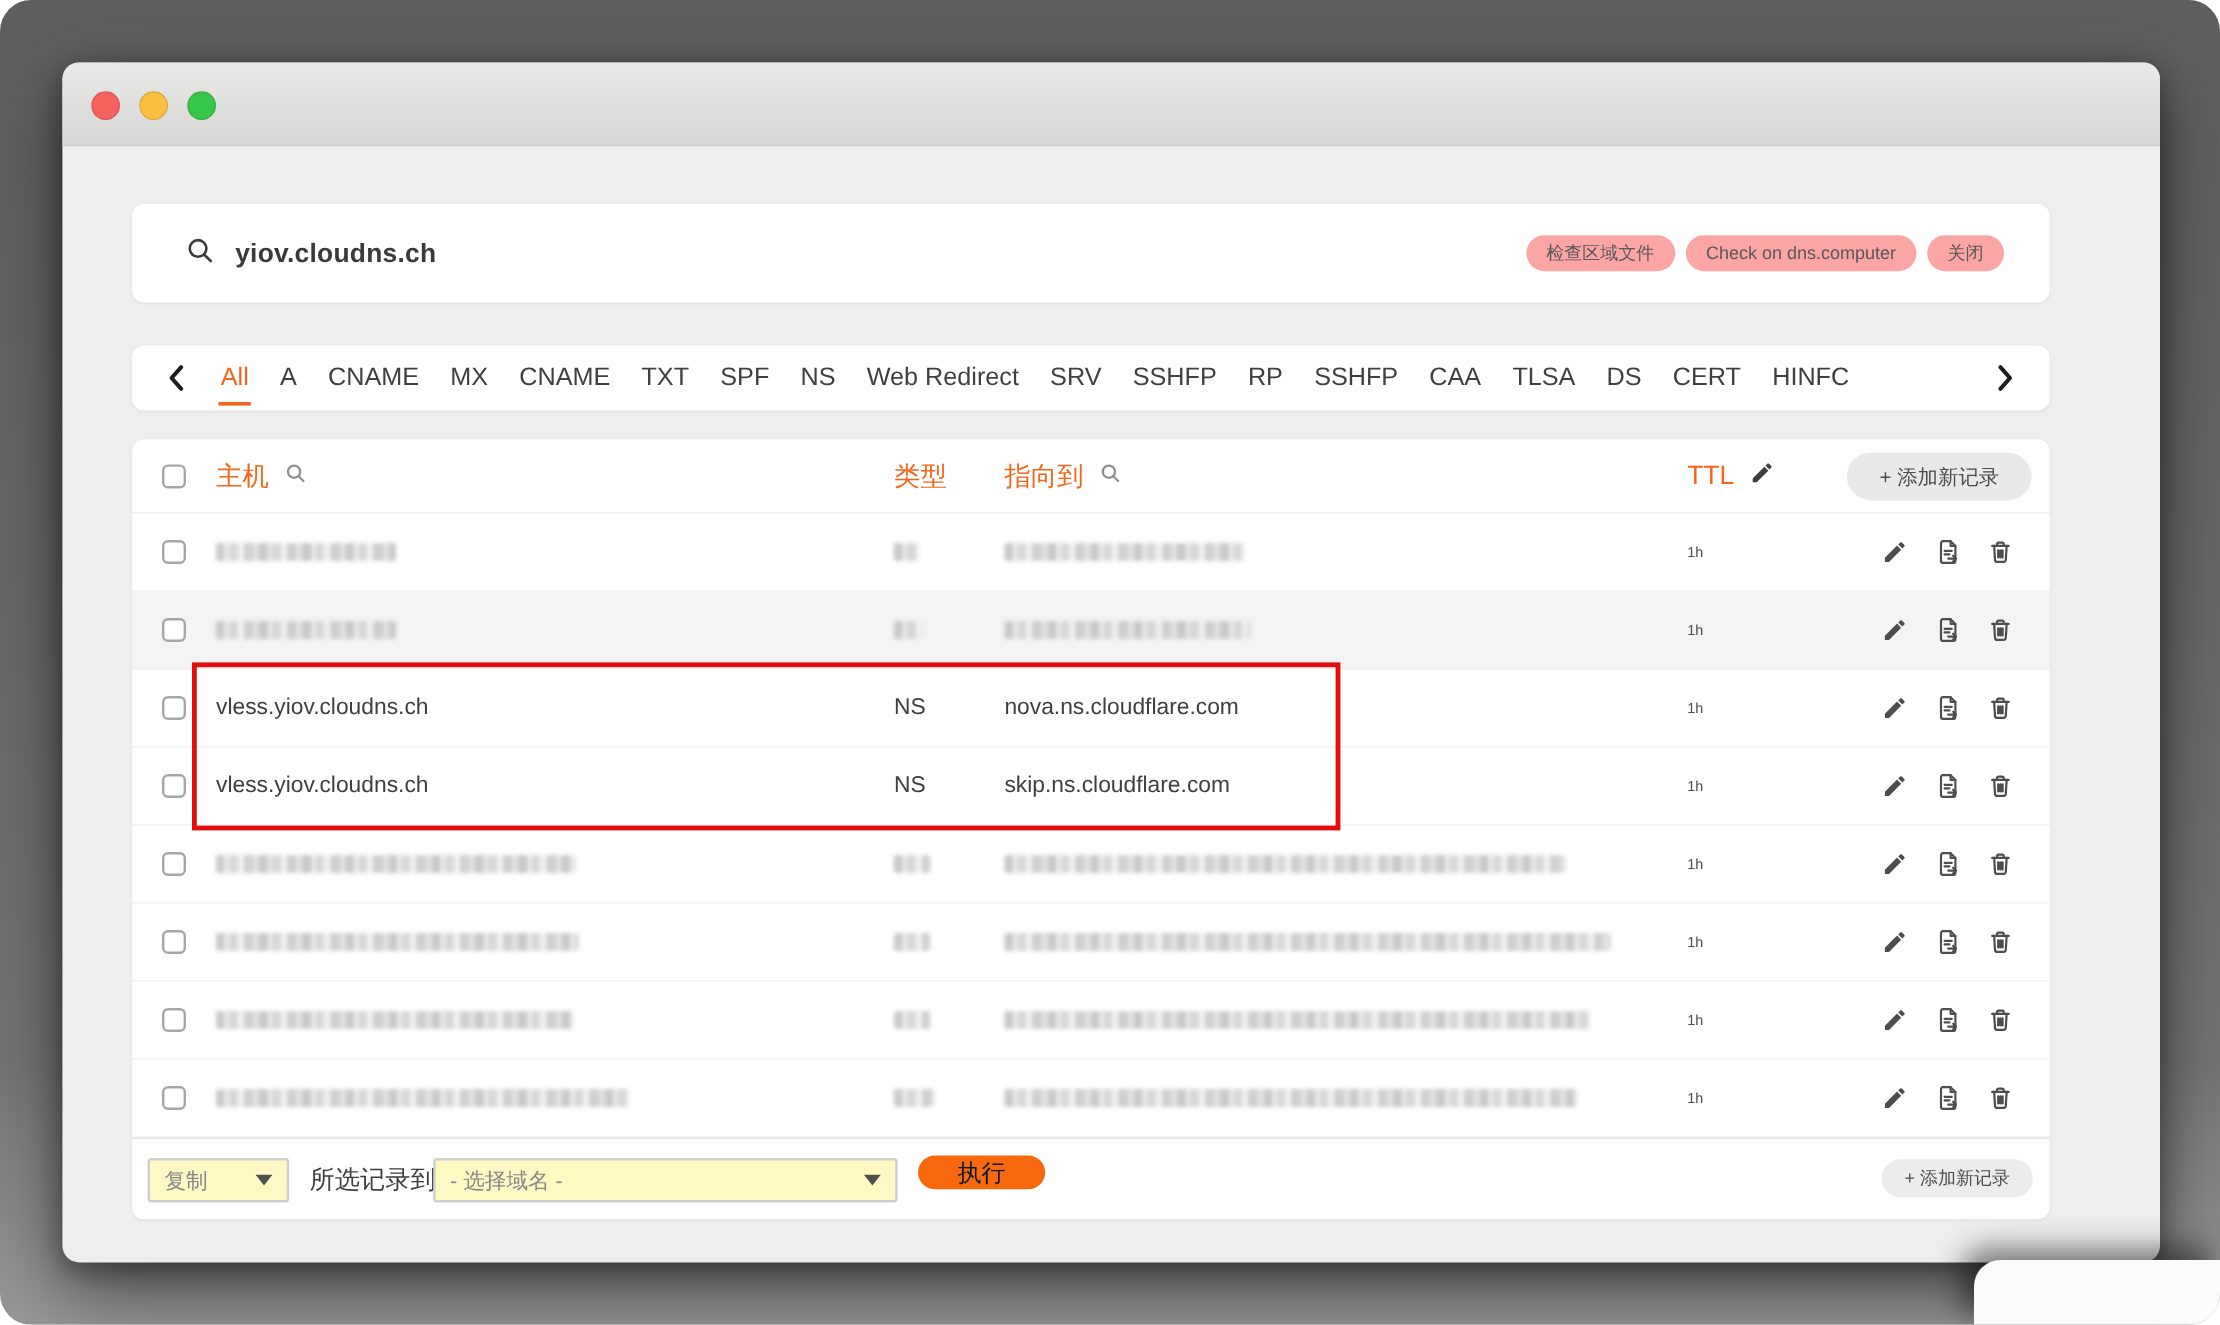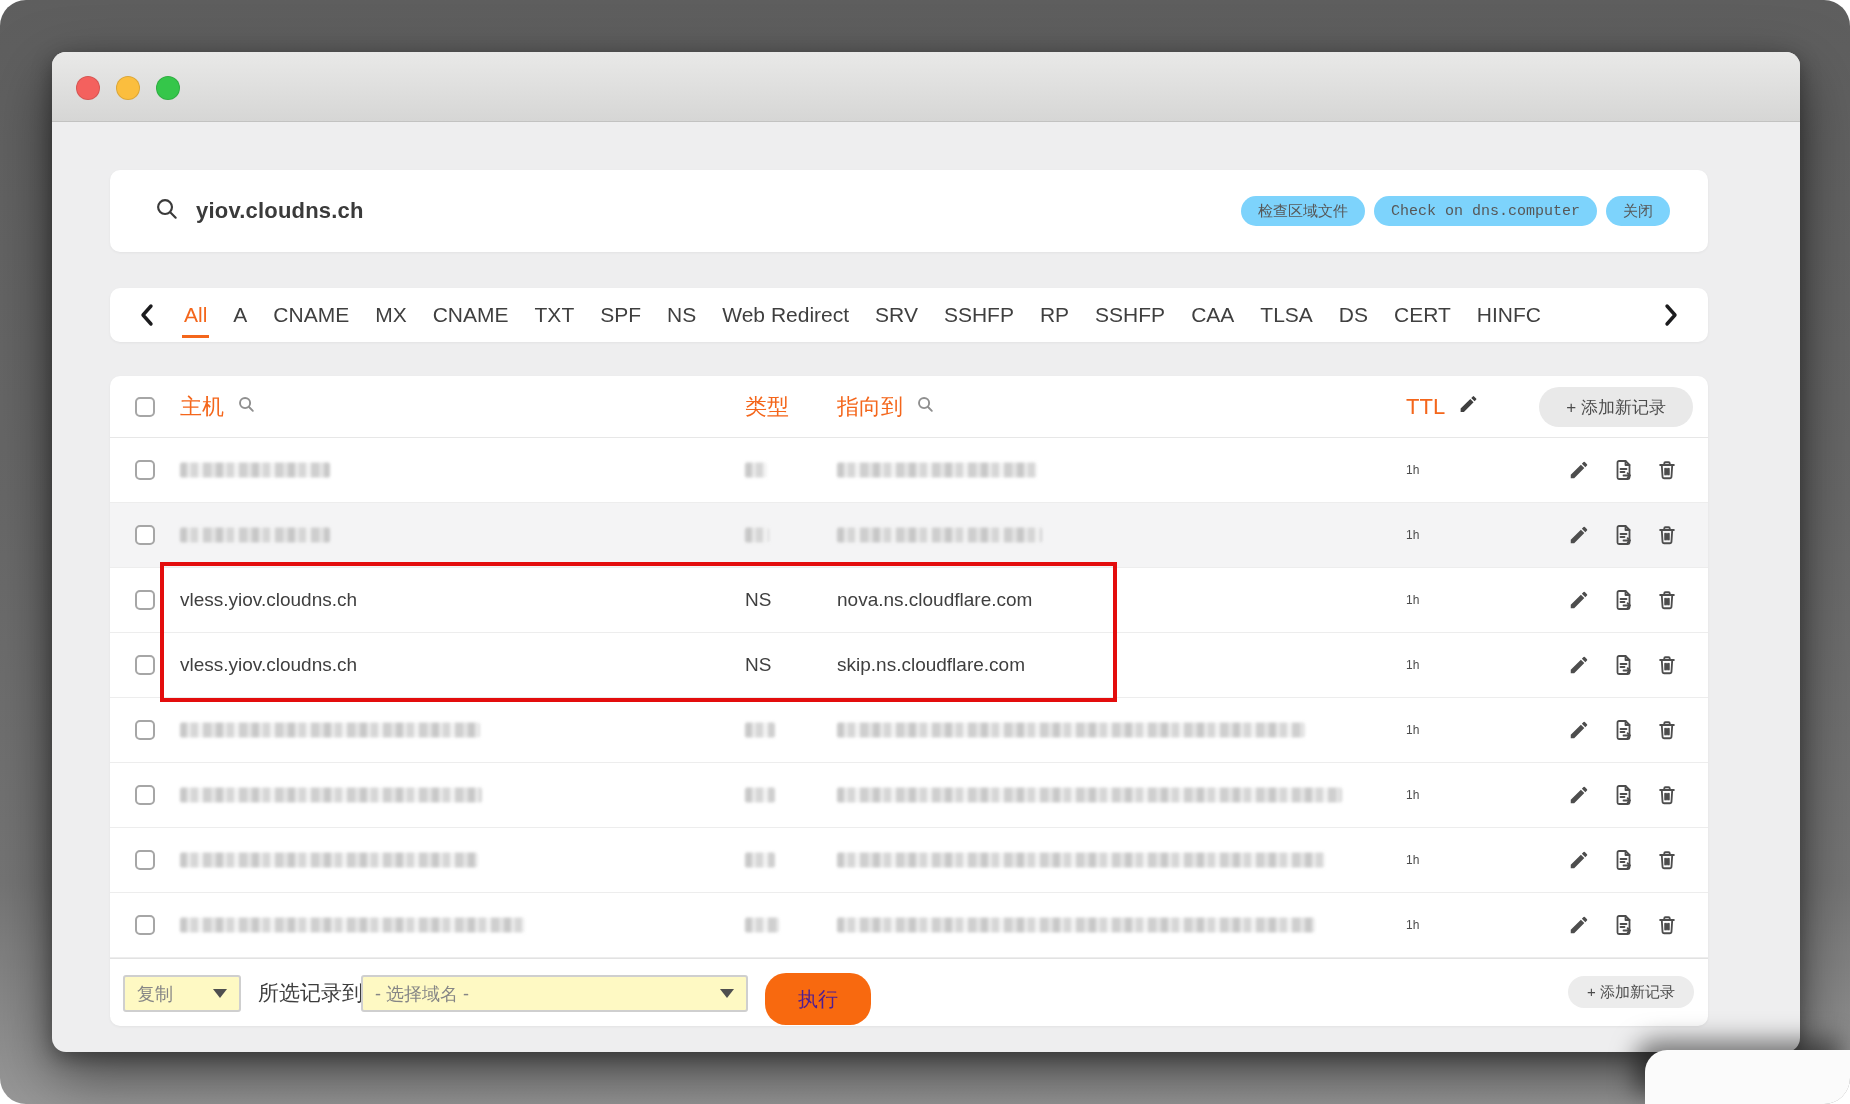--- a/index.html
+++ b/index.html
@@ -20,35 +20,35 @@
   .light.green{ background:var(--traffic-green,#35c64a); border:1px solid rgba(0,0,0,.12); }
 
   .card{ position:absolute; left:58px; width:1598px; background:#ffffff; border-radius:10px;
     box-shadow:0 1px 3px rgba(0,0,0,.05); }
 
   
   .search-card{ top:118px; height:82px; }
   .search-left{ position:absolute; left:44px; top:0; height:100%; display:flex; align-items:center; gap:16px; }
   .search-query{ font-size:22px; font-weight:700; color:#3a3a3a; letter-spacing:.2px; }
   .search-buttons{ position:absolute; right:38px; top:0; height:100%; display:flex; align-items:center; gap:9px; }
-  .pill{ height:30px; padding:0 17px; border-radius:16px; background:#7dd3fc; color:#575757;
-    font-size:15px; display:flex; align-items:center; border:none; font-family:Liberation Mono, monospace; white-space:nowrap; }
+  .pill{ height:30px; padding:0 17px; border-radius:16px; background:#fca5a5; color:#575757;
+    font-size:15px; display:flex; align-items:center; border:none; font-family:Liberation Sans, sans-serif; white-space:nowrap; }
 
   
   .tabs-card{ top:236px; height:54px; }
   .tabs-inner{ display:flex; align-items:center; height:100%; padding:0 26px; gap:26px; }
   .tab{ font-size:21px; color:#3f3f3f; white-space:nowrap; cursor:pointer; }
   .tab.active{ color:var(--accent,#f4661b); position:relative; }
   .tab.active::after{ content:""; position:absolute; left:-2px; right:-2px; bottom:-11px; height:3px;
     background:var(--accent,#f4661b); }
   .tab-chevron{ width:22px; height:26px; flex:0 0 auto; color:#1c1c1e; background:none; border:none; padding:0; }
   .tab-chevron.right{ margin-left:auto; }
 
   
-  .table-card{ top:324px; height:650px; }
+  .table-card{ top:314px; height:650px; }
   .thead{ position:relative; height:62px; border-bottom:1px solid #e7e7e7; }
   .hcell{ position:absolute; top:50%; transform:translateY(-50%); display:flex; align-items:center; gap:13px;
     font-size:22px; color:var(--accent,#f4661b); white-space:nowrap; }
   .hcell.host{ left:70px; } .hcell.type{ left:635px; } .hcell.value{ left:727px; } .hcell.ttl{ left:1296px; }
   .checkbox{ position:absolute; left:25px; top:50%; transform:translateY(-50%); width:20px; height:20px;
     border:2px solid #a6a6a6; border-radius:5px; background:#fff; }
   .add-btn{ position:absolute; right:15px; top:11px; height:40px; padding:0 27px; border-radius:20px;
     background:#e9e9e9; color:#4c4c4c; font-size:17px; border:none; font-family:inherit; white-space:nowrap; }
 
   .row{ position:relative; height:65px; border-bottom:1px solid #ededed; background:#fff; }
@@ -68,22 +68,22 @@
   .tfoot{ position:absolute; left:0; right:0; top:582px; height:68px; border-top:1px solid #e2e2e2; }
   .selectbox{ position:absolute; top:16px; height:37px; border:2px solid #cfcfcf; border-radius:3px;
     background:#fef9c3; color:#868686; font-size:18px; display:flex; align-items:center;
     justify-content:space-between; padding:0 12px; white-space:nowrap; }
   .selectbox .caret{ width:0; height:0; border-left:7px solid transparent; border-right:7px solid transparent;
     border-top:9px solid #4f4f4f; margin-left:14px; }
   .sel-action{ left:13px; width:118px; }
   .sel-domain{ left:251px; width:387px; }
   .foot-label{ position:absolute; left:148px; top:0; height:100%; display:flex; align-items:center;
     font-size:21px; color:#3d3d3d; white-space:nowrap; }
-  .exec-btn{ position:absolute; left:655px; top:14px; width:106px; height:52px; border-radius:21px;
-    background:var(--exec,#f8690f); color:#4c1d95; font-size:20px; border:none; font-family:inherit; }
+  .exec-btn{ position:absolute; left:655px; top:14px; width:106px; height:28px; border-radius:21px;
+    background:var(--exec,#f8690f); color:#0f172a; font-size:20px; border:none; font-family:inherit; }
   .foot-add{ position:absolute; right:14px; top:17px; height:32px; padding:0 19px; border-radius:16px;
     background:#ececec; color:#4c4c4c; font-size:15px; border:none; font-family:inherit; white-space:nowrap; }
 
   .corner-peek{ position:absolute; right:0; bottom:0; width:205px; height:54px; background:#fbfbfb;
     border-top-left-radius:22px; box-shadow:-10px -10px 24px rgba(0,0,0,.5); }
 </style>
 </head>
 <body>
 
 <div class="screen">

